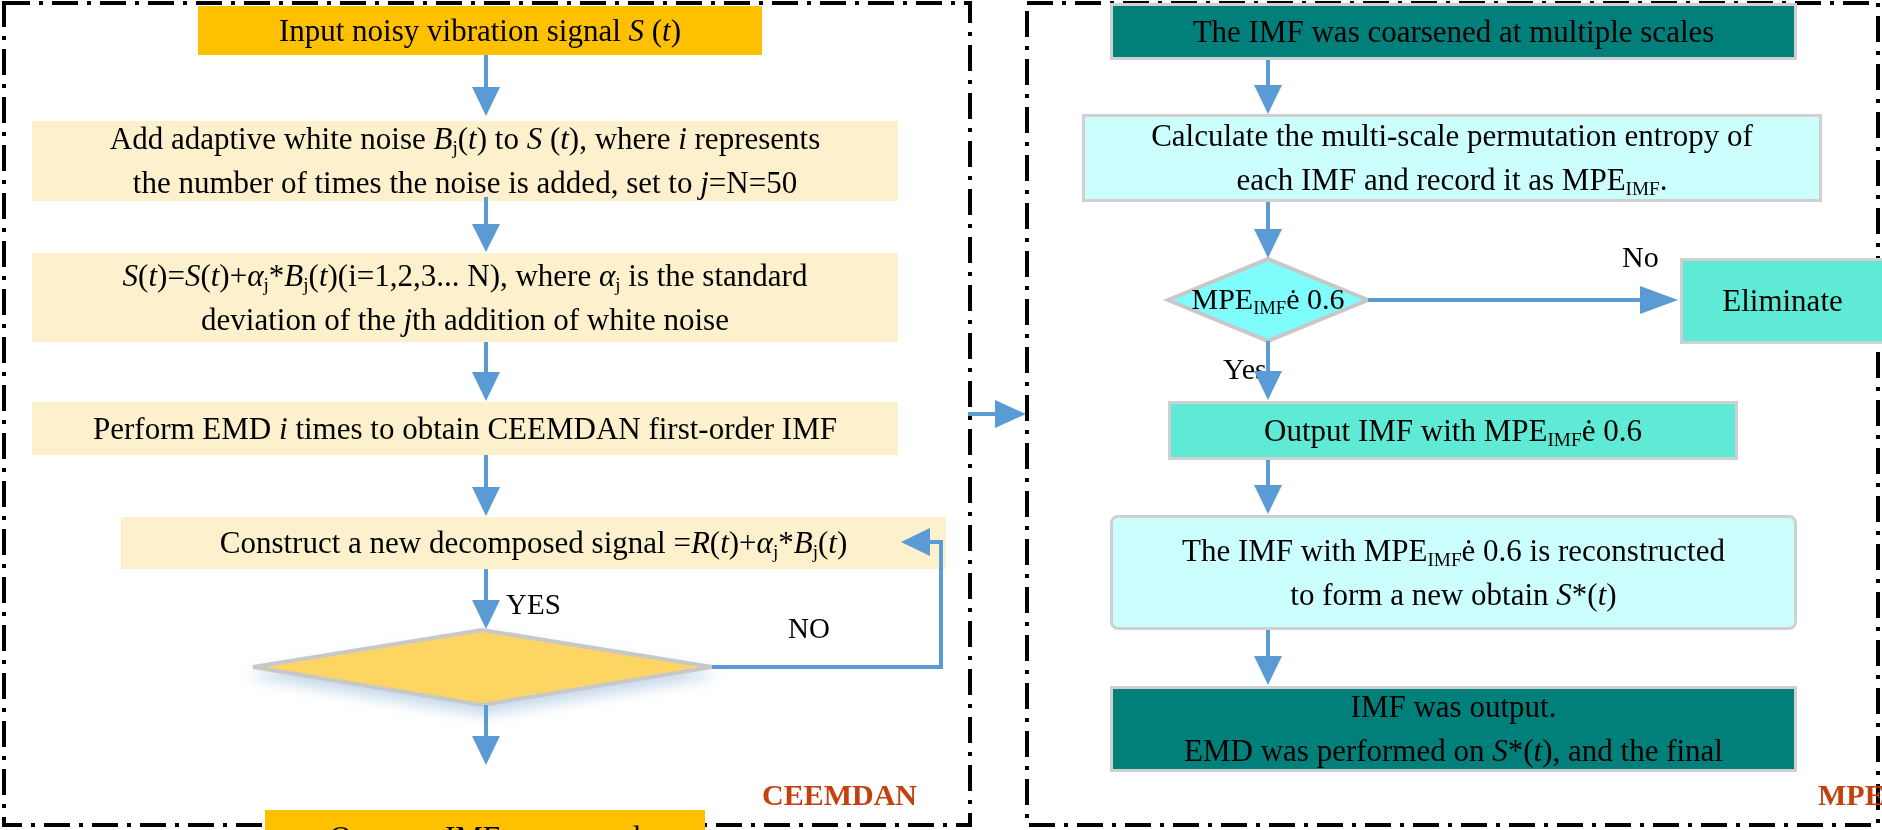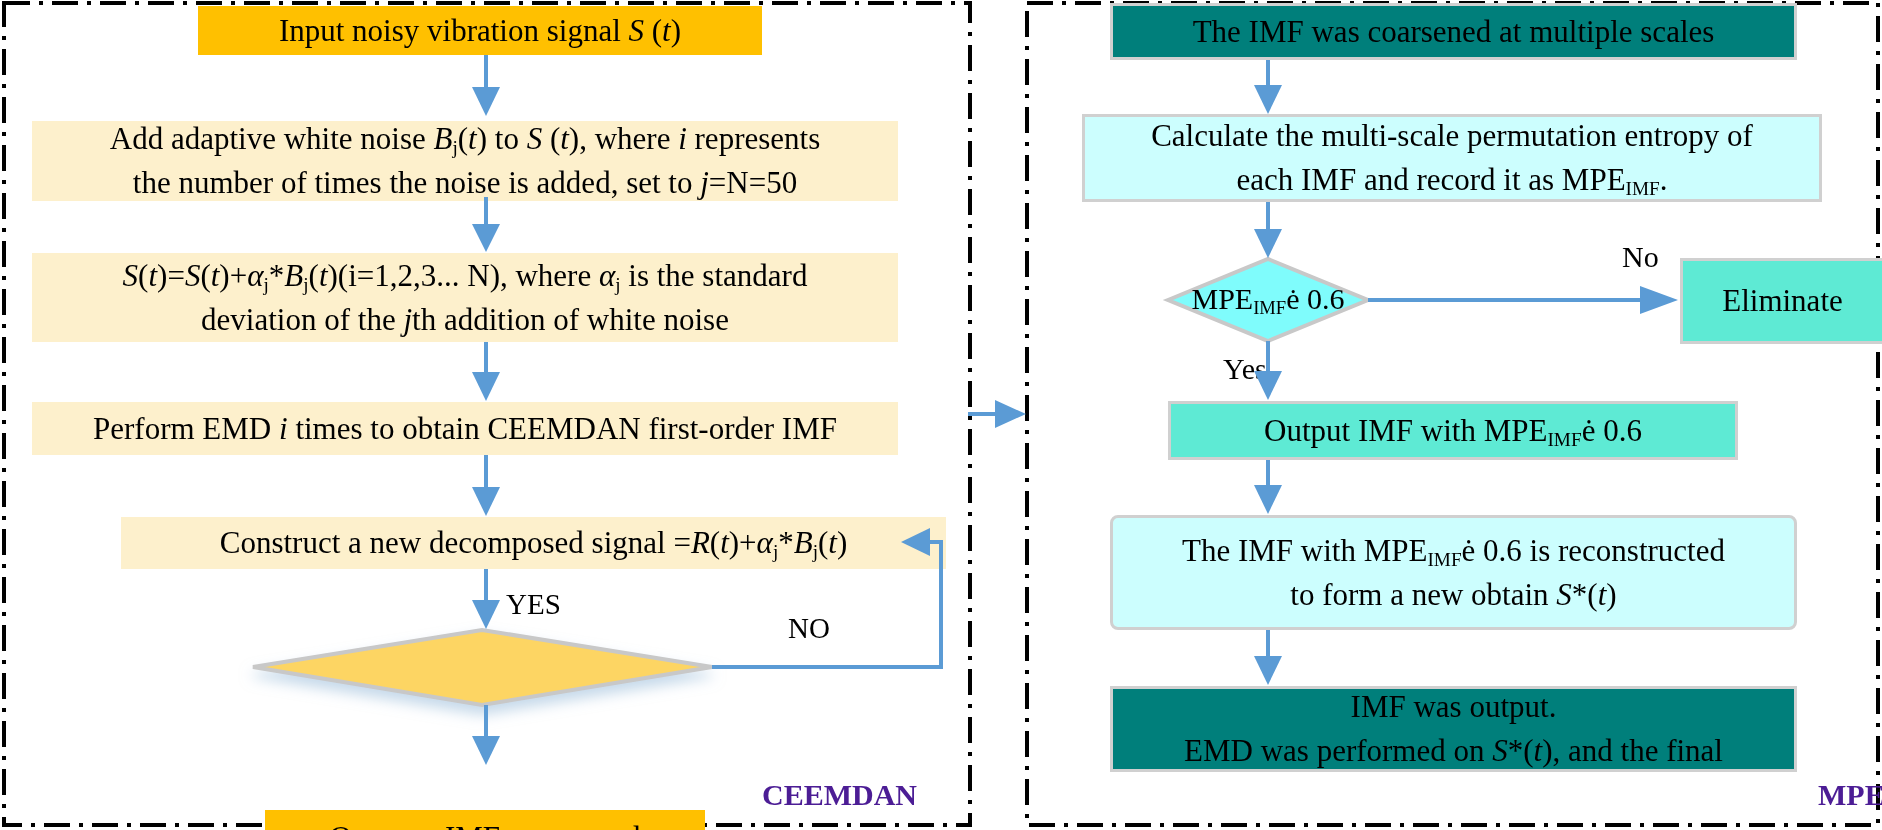--- a/index.html
+++ b/index.html
@@ -7,21 +7,21 @@
          font-family:"Liberation Serif", "DejaVu Serif", serif; color:#000; }
   .panel { position:absolute; box-sizing:border-box; }
   .box { position:absolute; box-sizing:border-box; display:flex; align-items:center;
          justify-content:center; text-align:center; font-size:31px; line-height:44px; }
   .orange { background:#ffc000; }
   .cream { background:#fdf0cc; }
   .teal { background:#007f7b; border:3px solid #d0d0d0; }
   .cyan { background:#5eead4; border:3px solid #d0d0d0; }
   .lcyan { background:#ccfefe; border:3px solid #d0d0d0; }
   .txt { position:absolute; font-size:29px; white-space:nowrap; }
-  .tag { position:absolute; font-weight:bold; color:#4c1d95; font-size:30px; }
+  .tag { position:absolute; font-weight:bold; color:#c2410c; font-size:30px; }
   sub { font-size:0.62em; vertical-align:-0.25em; line-height:0; }
   i { font-style:italic; }
   svg.overlay { position:absolute; left:0; top:0; pointer-events:none; }
 </style>
 </head>
 <body>
 
 <svg class="overlay" width="1882" height="830">
   <g fill="none" stroke="#000" stroke-width="4" stroke-dasharray="26,9,4,9">
     <rect x="4" y="3" width="966" height="822"></rect>

